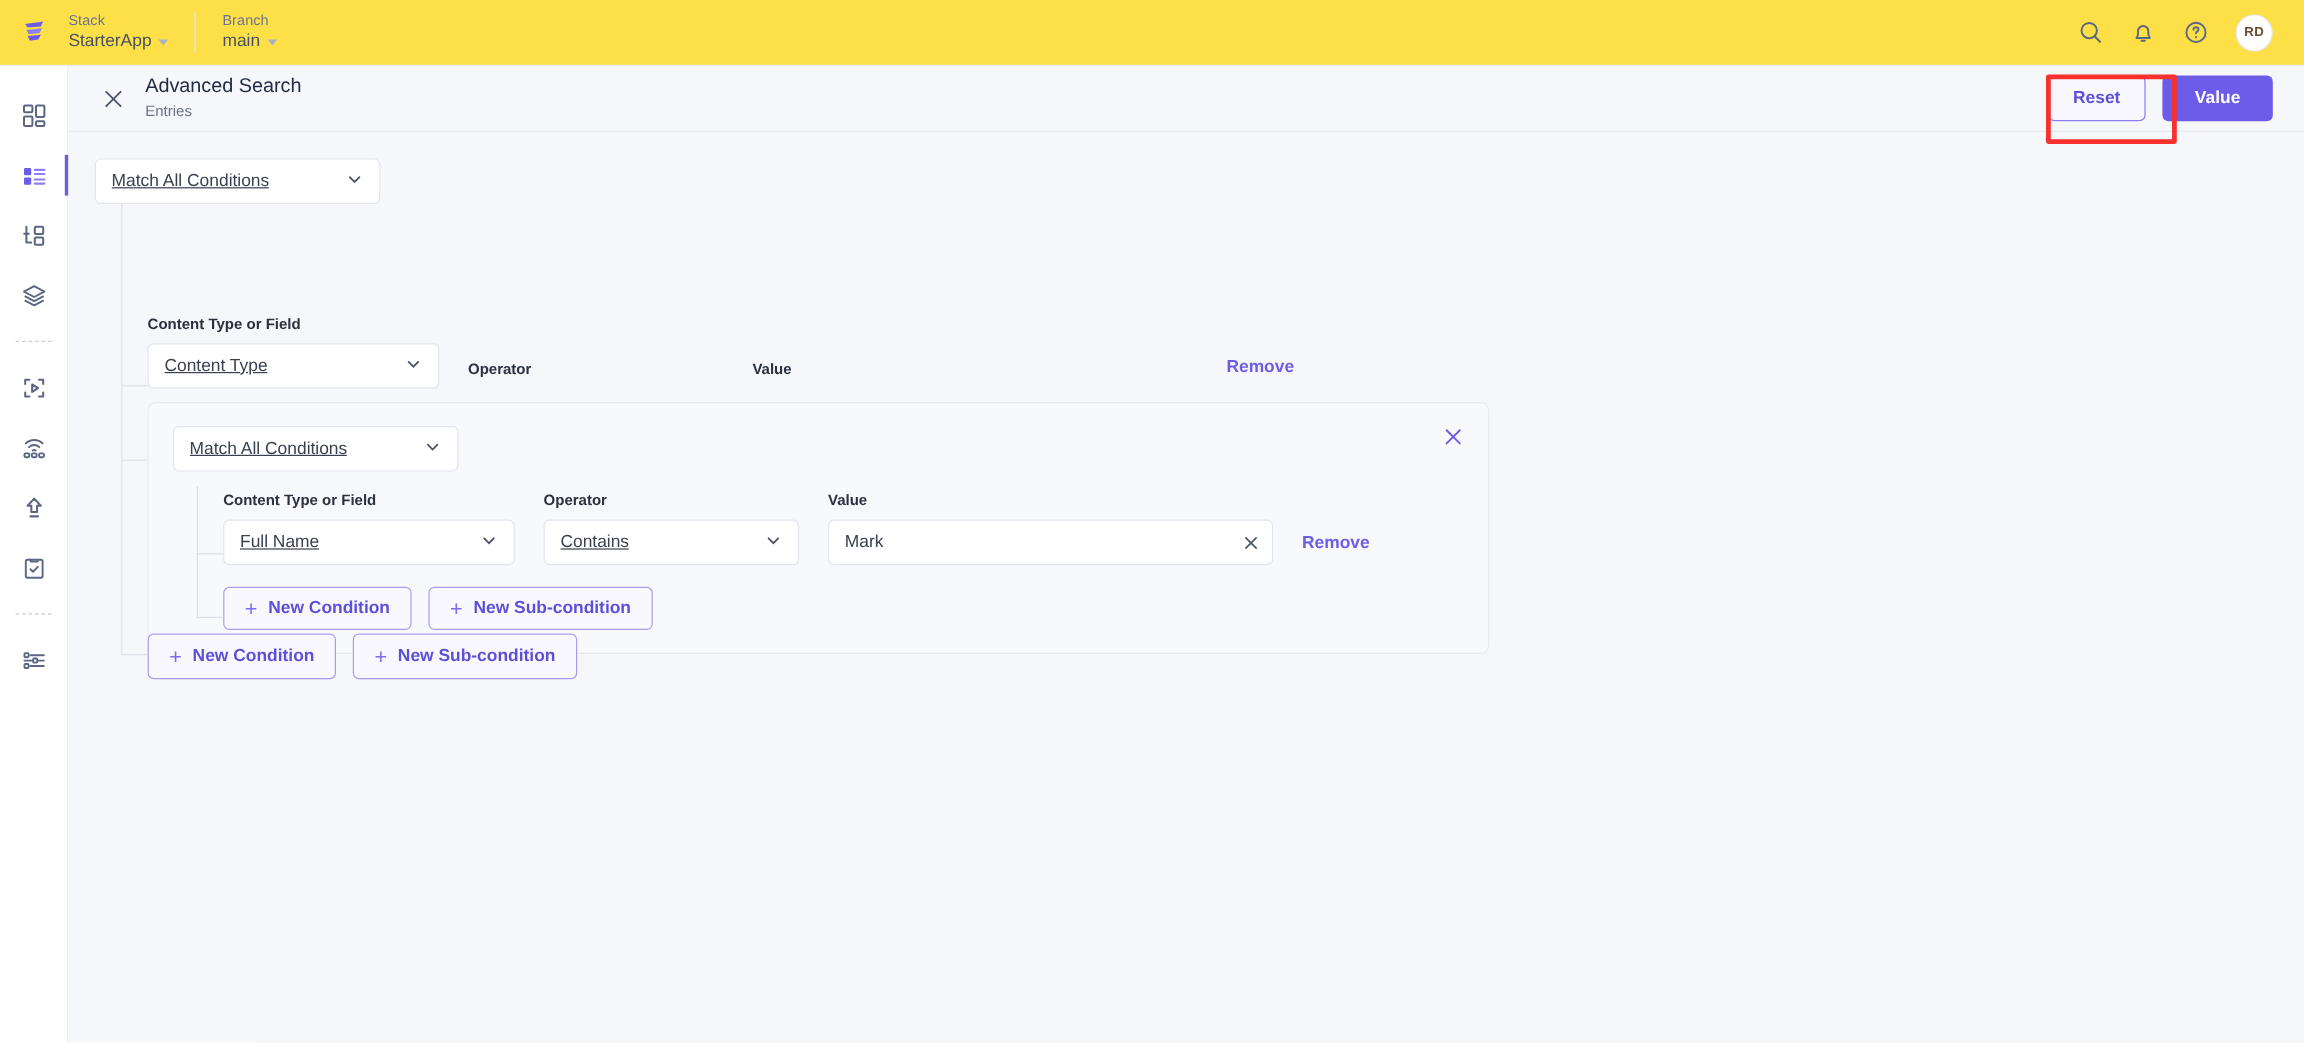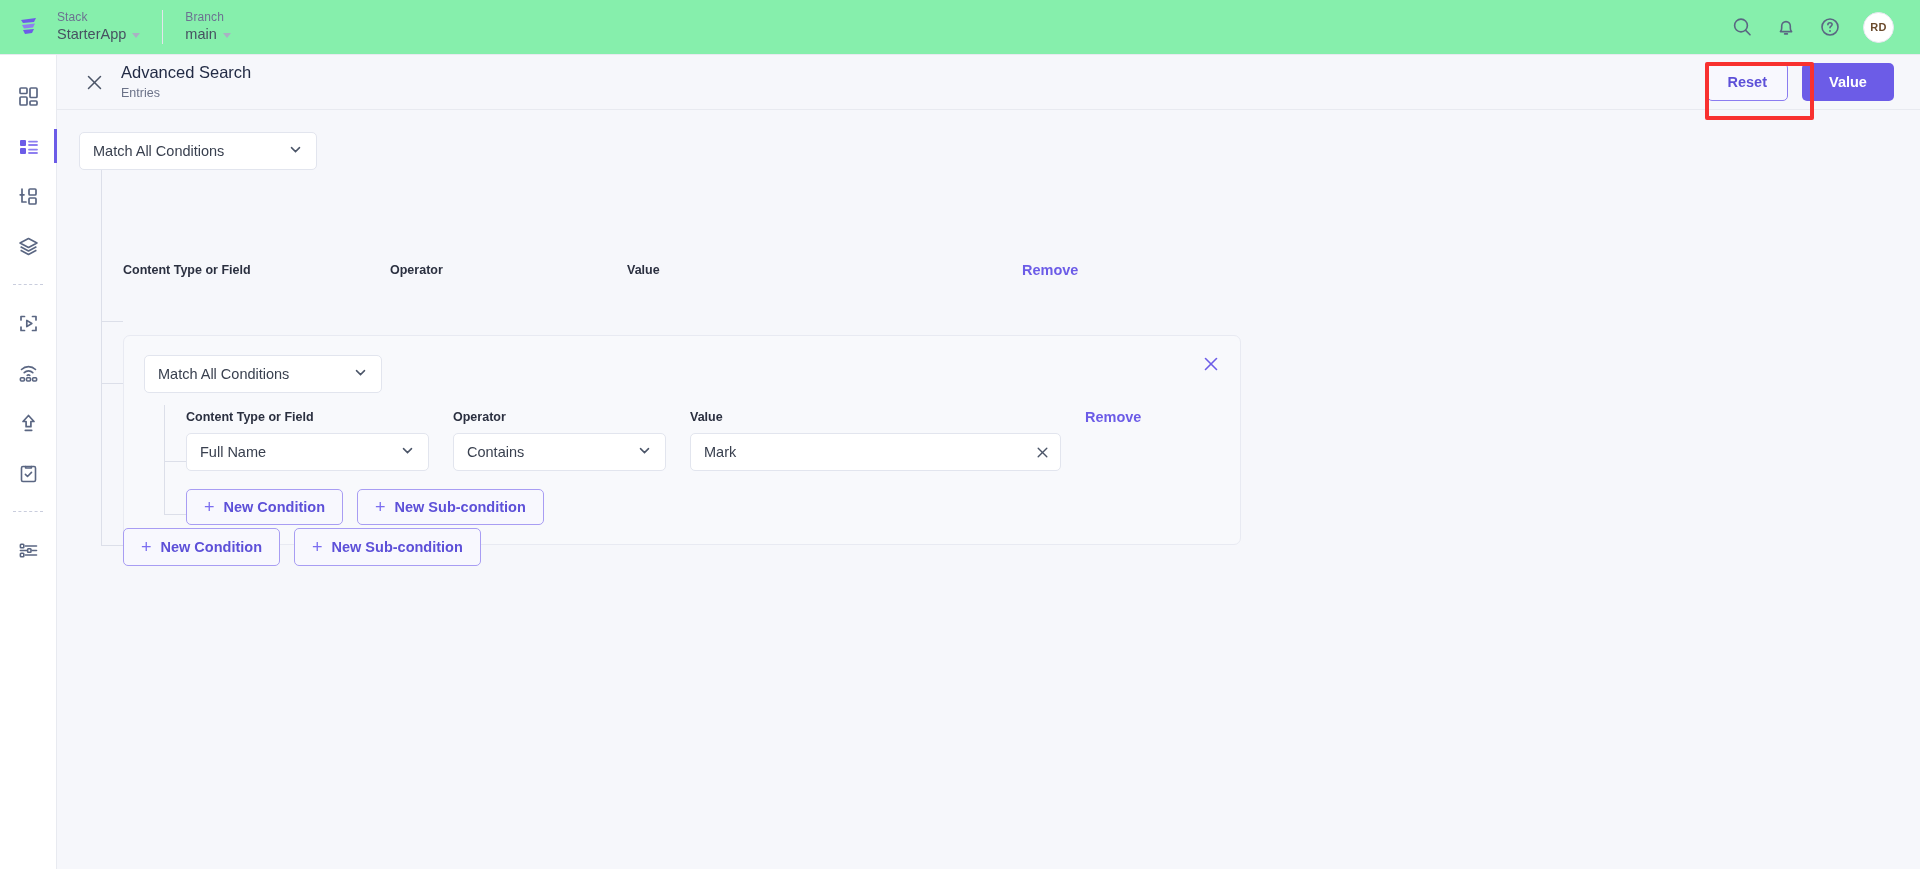--- a/index.html
+++ b/index.html
@@ -7,21 +7,21 @@
   html, body {
     width: 1920px; height: 869px;
     font-family: "Liberation Sans", sans-serif;
     background: #ffffff;
     overflow: hidden;
   }
 
   
   .topbar {
     position: absolute; left: 0; top: 0; width: 1920px; height: 55px;
-    background: #86efac; border-bottom: 1px solid #e8eaf0;
+    background: #fde047; border-bottom: 1px solid #e8eaf0;
     display: flex; align-items: center;
   }
   .brand-logo {
     width: 57px; display: flex; align-items: center; justify-content: center;
   }
   .ctx-group { display: flex; align-items: center; }
   .ctx-item { padding: 0 22px 0 0; margin-right: 22px; }
   .ctx-item.sep { border-right: 1px solid #e3e5ec; }
   .ctx-label { font-size: 12px; color: #6c7291; line-height: 15px; letter-spacing: .1px; }
   .ctx-value {
@@ -96,38 +96,38 @@
     border: 4px solid #f8312f; border-radius: 2px; pointer-events: none;
   }
 
   
   .builder { padding: 22px 0 0 0; position: relative; }
 
   .sel {
     height: 38px; border: 1px solid #e2e5ee; border-radius: 5px;
     background: #ffffff; display: flex; align-items: center;
     padding: 0 13px; font-size: 14.5px; color: #39404f; cursor: pointer;
-    justify-content: space-between; 
+    justify-content: space-between;  text-decoration: underline;
   }
   .sel .txt { white-space: nowrap; overflow: hidden; text-overflow: ellipsis; }
   .chev { flex: 0 0 auto; }
 
   .root-match { position: absolute; left: 22px; top: 22px; width: 238px; }
   .vline {
     position: absolute; width: 1px; background: #dcdfe9;
   }
   .hline {
     position: absolute; height: 1px; background: #dcdfe9; width: 22px;
   }
 
   .field-label {
     font-size: 12.5px; color: #2b3040; font-weight: bold;
     margin-bottom: 8px; line-height: 16px;
   }
-  .cond-row { display: flex; gap: 0; }
+  .cond-row { display: flex; align-items: flex-end; gap: 0; }
   .cond-col { display: flex; flex-direction: column; }
   .w-ct { width: 243px; }
   .w-op { width: 213px; }
   .gap-28 { margin-right: 24px; }
 
   .txtinput {
     height: 38px; border: 1px solid #e2e5ee; border-radius: 5px;
     background: #ffffff; display: flex; align-items: center;
     padding: 0 10px 0 13px; font-size: 14.5px; color: #39404f;
     justify-content: space-between;
@@ -324,20 +324,28 @@
 
     <div class="vline" style="left:44px; top:60px; height:375px;"></div>
     <div class="hline" style="left:44px; top:211px;"></div>
     <div class="hline" style="left:44px; top:273px;"></div>
     <div class="hline" style="left:44px; top:435px;"></div>
 
     <div style="position:absolute; left:66px; top:152px;">
       <div class="cond-row">
         <div class="cond-col w-ct gap-28">
           <div class="field-label">Content Type or Field</div>
+          <div class="sel">
+            <span class="txt">Content Type</span>
+            <span class="chev">
+              <svg width="15" height="15" viewBox="0 0 15 15" fill="none" stroke="#4b5568" stroke-width="1.5" stroke-linecap="round">
+                  <path d="M3.5 5.6 7.5 9.6 11.5 5.6"></path>
+                </svg>
+            </span>
+          </div>
         </div>
         <div class="cond-col w-op gap-28">
           <div class="field-label">Operator</div>
         </div>
         <div class="cond-col" style="width:371px;">
           <div class="field-label">Value</div>
         </div>
         <div class="remove-link">Remove</div>
       </div>
     </div>

